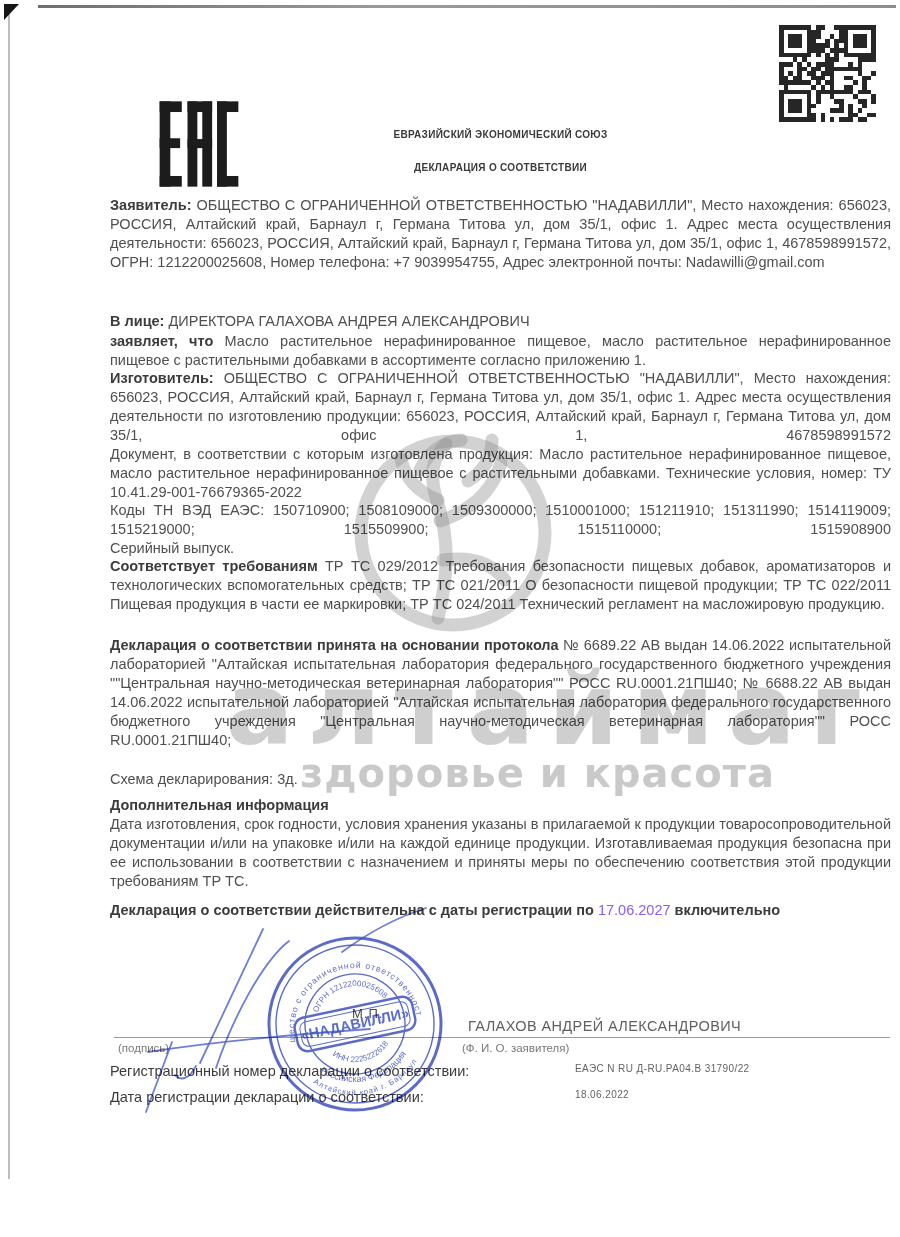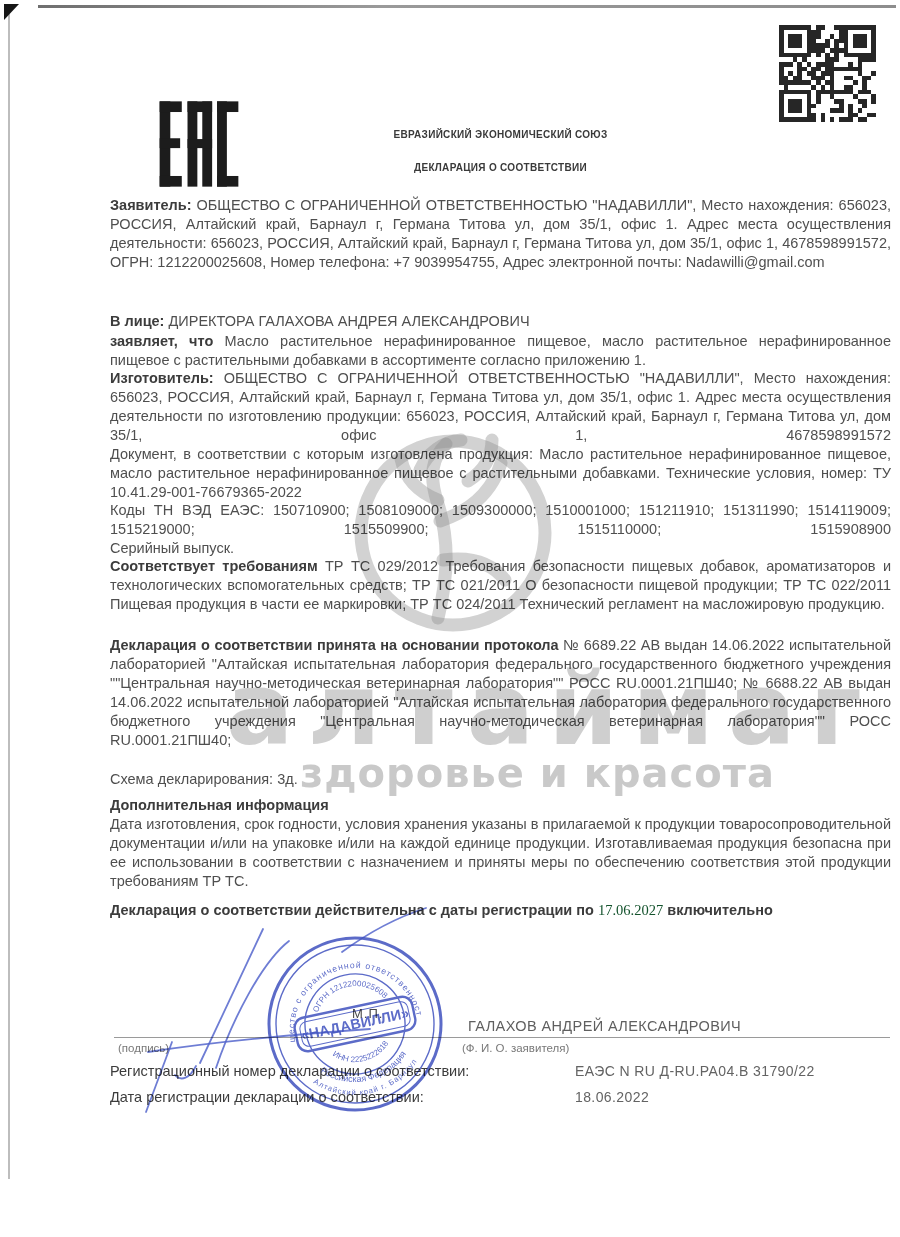--- a/index.html
+++ b/index.html
@@ -17,40 +17,40 @@
   .eac-logo{position:absolute;left:158px;top:100px;width:82px;height:88px;}
   .qr{position:absolute;left:779px;top:24px;width:97px;height:99px;}
   .titles{position:absolute;left:110px;width:781px;text-align:center;color:#3a3a3a;
     font-weight:bold;font-size:10px;letter-spacing:.3px;}
   .title1{top:129px;} .title2{top:162px;}
   
   .blk{position:absolute;left:110px;width:781px;font-size:14.5px;line-height:19px;
     text-align:justify;color:#4f4f4f;}
   .blk b{color:#3c3c3c;}
   .jlast{text-align-last:justify;}
-  .lighter{color:#14532d;font-family:Liberation Serif, serif;}
+  .lighter{color:#8b5cf6;}
   
   .wm-layer{position:absolute;inset:0;pointer-events:none;mix-blend-mode:multiply;z-index:4;}
   .wm-brand{position:absolute;left:226px;top:660px;font-size:100px;line-height:100px;
     font-weight:bold;font-family:"DejaVu Sans",sans-serif;letter-spacing:14px;
     color:rgba(145,145,145,.44);white-space:nowrap;}
   .wm-tagline{position:absolute;left:300px;top:752px;font-size:40px;line-height:42px;
     font-weight:600;font-family:"DejaVu Sans",sans-serif;letter-spacing:1px;
     color:rgba(148,148,148,.5);white-space:nowrap;}
   .wm-logo{position:absolute;left:0;top:0;}
   
   .ink-layer{position:absolute;inset:0;pointer-events:none;mix-blend-mode:multiply;z-index:5;}
   .sig-rule{position:absolute;left:114px;top:1037px;width:776px;height:0;
     border-top:1.4px solid rgba(120,120,120,.75);}
   .mp{position:absolute;left:352px;top:1006px;font-size:13px;color:#4a4a4a;letter-spacing:1px;}
   .sig-caption{position:absolute;left:118px;top:1042px;font-size:11.5px;color:#787878;}
   .holder-name{position:absolute;left:468px;top:1018px;font-size:14.5px;color:#5f5f5f;letter-spacing:.4px;white-space:nowrap;}
   .name-caption{position:absolute;left:462px;top:1042px;font-size:11.5px;color:#787878;}
   .foot-label{position:absolute;left:110px;font-size:14.5px;font-weight:normal;color:#3c3c3c;white-space:nowrap;}
-  .foot-value{position:absolute;left:575px;font-size:14px;color:#636363;letter-spacing:.4px;white-space:nowrap;}
+  .foot-value{position:absolute;left:575px;font-size:10px;color:#636363;letter-spacing:.4px;white-space:nowrap;}
   .frow1{top:1063px;} .frow2{top:1089px;}
 </style>
 </head>
 <body>
 
 <div class="page">
 
   <div class="scan-top-line"></div>
   <div class="scan-left-line"></div>
   <div class="scan-corner"></div>

